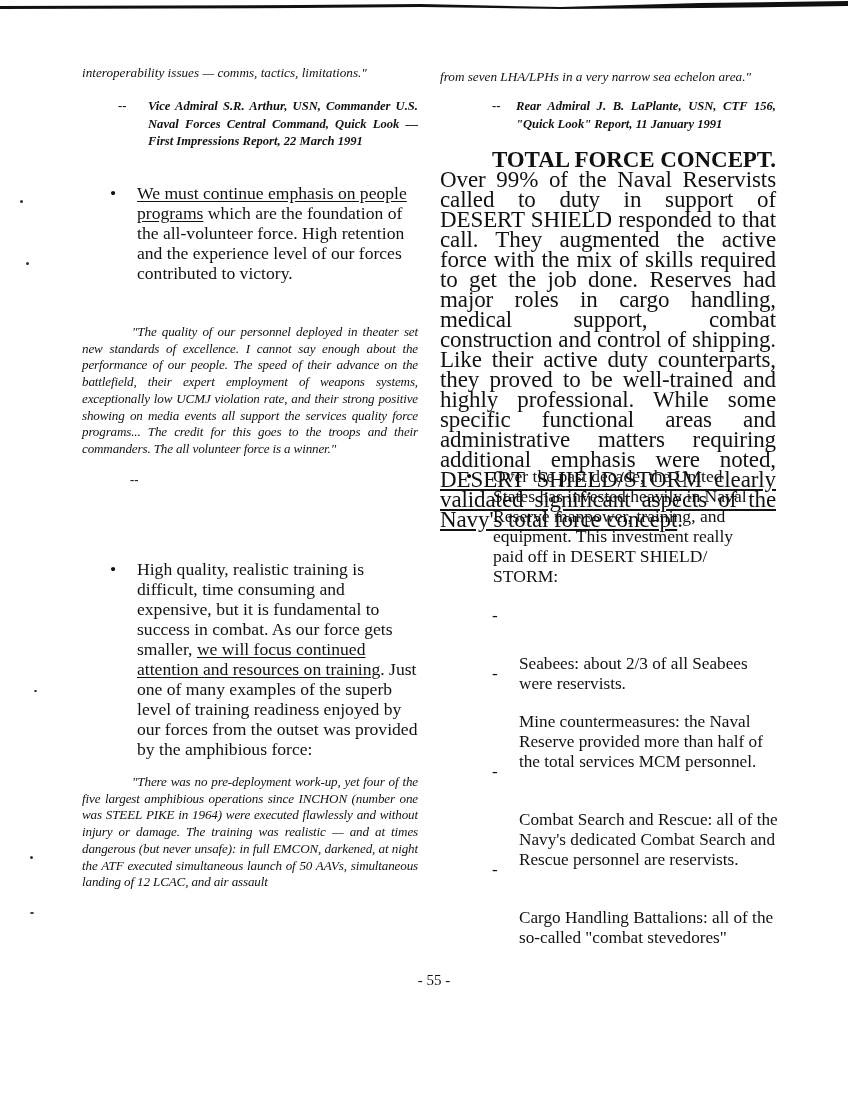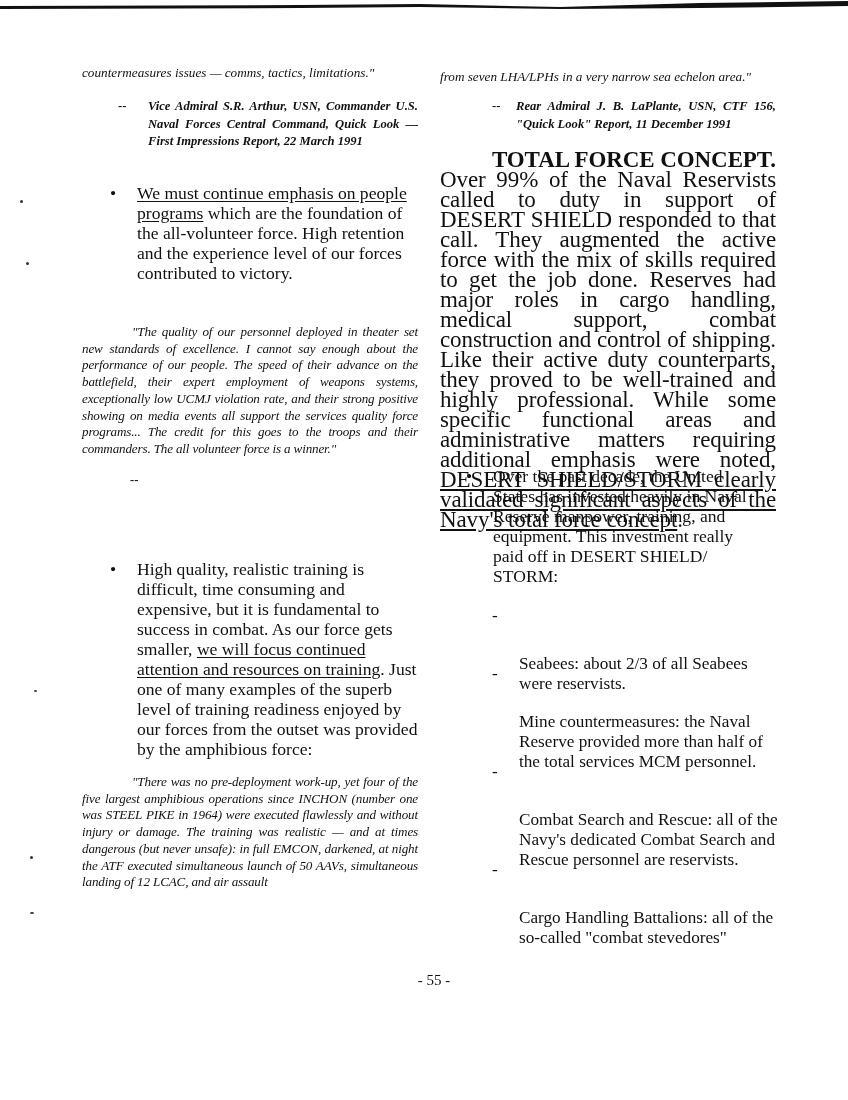--- a/index.html
+++ b/index.html
@@ -29,21 +29,21 @@
 </head>
 <body>
 
 <div class="topbar">
   <svg width="848" height="10" viewBox="0 0 848 10">
     <path d="M0 6 L300 5 L420 4 L560 7 L700 3 L848 1 L848 6 L700 8 L560 9 L420 7 L300 8 L0 9 Z" fill="#111"></path>
   </svg>
 </div>
 
 <div class="col left" style="top:64px;">
-  <div class="ital-line">countermeasures issues — comms, tactics, limitations."</div>
+  <div class="ital-line">interoperability issues — comms, tactics, limitations."</div>
 </div>
 
 <div class="col left" style="top:98px; left:118px; width:300px;">
   <div class="attrib">
     <span class="dash">--</span>
     <span class="txt">Vice Admiral S.R. Arthur, USN, Commander U.S. Naval Forces Central Command, Quick Look — First Impressions Report, 22 March 1991</span>
   </div>
 </div>
 
 <div class="col left" style="top:183px; left:110px; width:300px;">
@@ -74,21 +74,21 @@
   <div class="quote">"There was no pre-deployment work-up, yet four of the five largest amphibious operations since INCHON (number one was STEEL PIKE in 1964) were executed flawlessly and without injury or damage. The training was realistic — and at times dangerous (but never unsafe): in full EMCON, darkened, at night the ATF executed simultaneous launch of 50 AAVs, simultaneous landing of 12 LCAC, and air assault</div>
 </div>
 
 <div class="col right" style="top:68px;">
   <div class="ital-line">from seven LHA/LPHs in a very narrow sea echelon area."</div>
 </div>
 
 <div class="col right" style="top:98px; left:492px; width:284px;">
   <div class="attrib">
     <span class="dash" style="width:24px;">--</span>
-    <span class="txt">Rear Admiral J. B. LaPlante, USN, CTF 156, "Quick Look" Report, 11 December 1991</span>
+    <span class="txt">Rear Admiral J. B. LaPlante, USN, CTF 156, "Quick Look" Report, 11 January 1991</span>
   </div>
 </div>
 
 <div class="col right" style="top:150px;">
   <div class="para"><span class="lead">TOTAL FORCE CONCEPT.</span><span> Over 99% of the Naval Reservists called to duty in support of DESERT SHIELD responded to that call. They augmented the active force with the mix of skills required to get the job done. Reserves had major roles in cargo handling, medical support, combat construction and control of shipping. Like their active duty counterparts, they proved to be well-trained and highly professional. While some specific functional areas and administrative matters requiring additional emphasis were noted, </span><u>DESERT SHIELD/STORM clearly validated significant aspects of the Navy's total force concept</u><span>.</span></div>
 </div>
 
 <div class="col right" style="top:466px; left:466px; width:300px;">
   <div class="bullet">
     <span class="mark">•</span>

